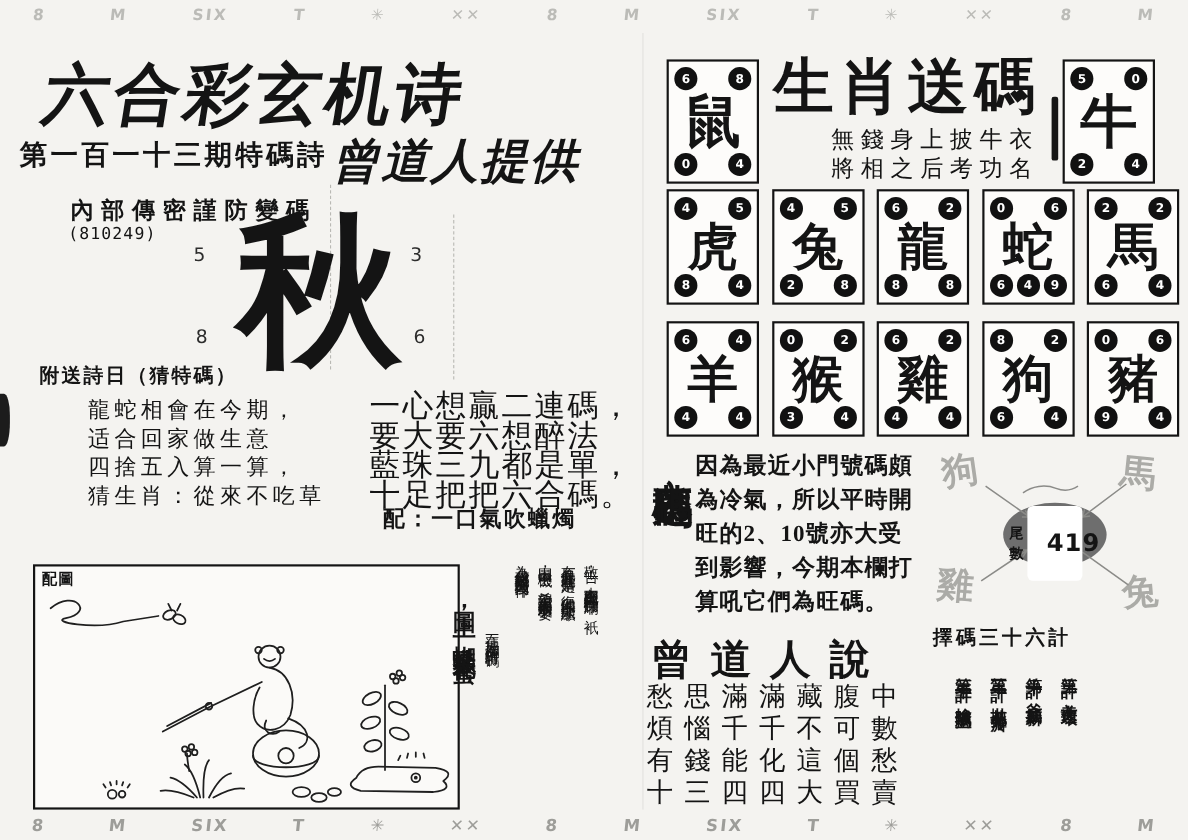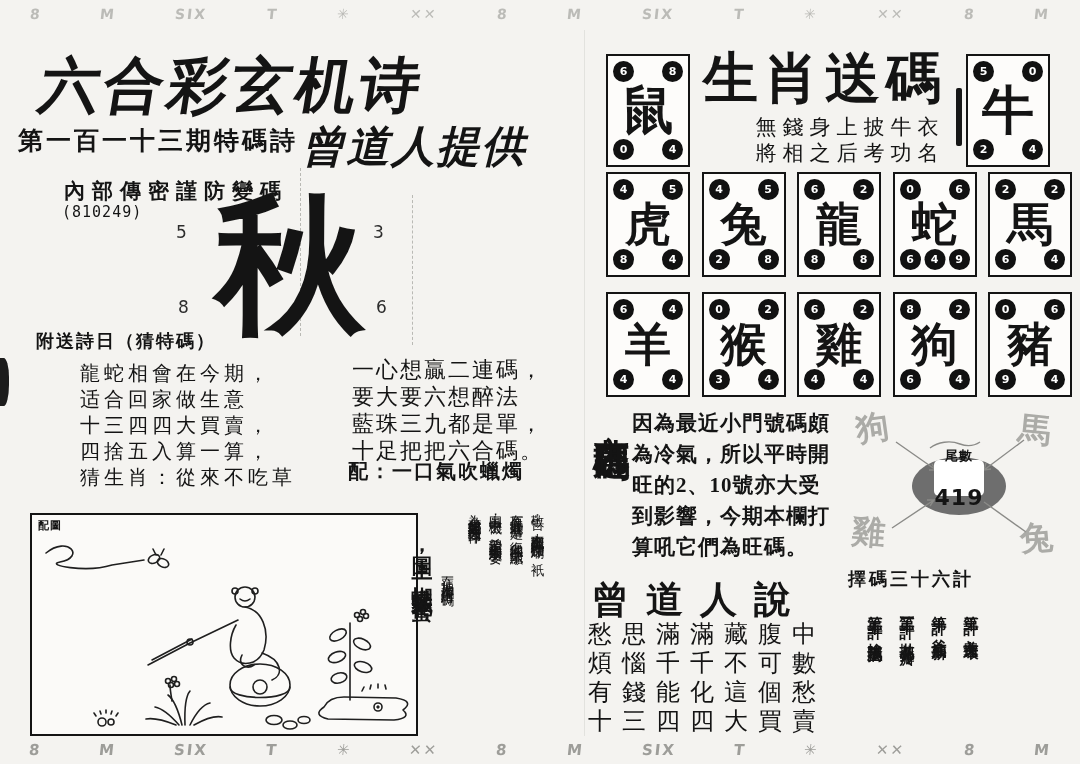--- a/index.html
+++ b/index.html
@@ -40,27 +40,27 @@
                font-family:"DejaVu Sans Mono",monospace; letter-spacing:1px; }
   .lp-big    { position:absolute; left:200px; top:186px; width:180px; height:160px;
                font-size:150px; line-height:160px; font-weight:bold; text-align:center; }
   .corner-num { position:absolute; font-family:"DejaVu Sans",sans-serif; font-size:17px; color:#2d2d2d; }
   #num-tl { left:176px; top:222px; } #num-tr { left:373px; top:222px; }
   #num-bl { left:178px; top:297px; } #num-br { left:376px; top:297px; }
 
   .lp-poemhead { position:absolute; left:36px; top:329px; font-size:18px; font-weight:bold; letter-spacing:2px; }
   .lp-poem-left { position:absolute; left:80px; top:360px; font-size:20px; letter-spacing:4px; }
   .lp-poem-left .pline { line-height:26px; }
-  .lp-poem-right { position:absolute; left:336px; top:356px; font-size:22px; letter-spacing:2px;margin-left:16px; }
+  .lp-poem-right { position:absolute; left:336px; top:356px; font-size:28px; letter-spacing:2px; }
   .lp-poem-right .pline { line-height:27px; }
   .lp-pei { position:absolute; left:348px; top:458px; font-size:20px; font-weight:bold; letter-spacing:2px; }
 
   .img-box { position:absolute; left:30px; top:513px; width:388px; height:223px;
              border:2px solid #141414; background:#fbfaf8; }
-  .img-label { position:absolute; left:6px; top:3px; font-size:11px; font-weight:bold; letter-spacing:1px; }
+  .img-label { position:absolute; left:6px; top:3px; font-size:14px; font-weight:bold; letter-spacing:1px; }
   .img-captions { position:absolute; left:408px; top:540px; height:210px;
                   writing-mode:vertical-rl; }
   .cap-small { font-size:13px; letter-spacing:2px; padding-top:26px; margin-left:2px; }
   .cap-large { font-size:21px; font-weight:bold; letter-spacing:3px; }
 
   .notice { position:absolute; left:462px; top:504px; height:242px; writing-mode:vertical-rl;
             font-size:13.5px; letter-spacing:1.5px; }
   .notice div { margin:0 3px; }
 
   
@@ -95,22 +95,22 @@
   .inner-text { position:absolute; left:632px; top:408px; width:206px;
                 font-size:21px; font-weight:600; line-height:31px; letter-spacing:1px; }
 
   .tail-fig { position:absolute; left:838px; top:400px; width:242px; height:172px; }
   .sketch { position:absolute; font-size:33px; color:#9a9a96; font-weight:bold;
             font-family:"DejaVu Serif",serif; opacity:.8; }
   .sketch:nth-of-type(1) { left:18px;  top:6px;  transform:rotate(-8deg); }
   .sketch:nth-of-type(2) { left:180px; top:8px;  transform:rotate(6deg); }
   .sketch:nth-of-type(3) { left:14px;  top:110px; transform:rotate(5deg); }
   .sketch:nth-of-type(4) { left:182px; top:116px; transform:rotate(-5deg); }
-  .tail-center { position:absolute; left:96px; top:60px; width:50px; height:36px; background:#fff;
-                 border-radius:5px; display:flex; flex-direction:column; align-items:center;
+  .tail-center { position:absolute; left:96px; top:60px; width:50px; height:68px; background:#fff;
+                 border-radius:5px; display:flex; flex-direction:row; align-items:center;
                  justify-content:center; z-index:2;gap:20px; }
   .tail-label { font-size:13px; font-weight:bold; letter-spacing:1px; }
   .tail-number { font-size:22px; font-family:"DejaVu Sans",sans-serif; font-weight:bold; letter-spacing:1px; }
 
   .zeng-title { position:absolute; left:592px; top:575px; font-size:37px; font-weight:900;
                 letter-spacing:17px; font-family:"DejaVu Serif",serif; white-space:nowrap; }
   .zeng-lines { position:absolute; left:588px; top:620px; font-size:24px; letter-spacing:10px; }
   .zeng-lines .pline { line-height:29px; }
 
   .plan-title { position:absolute; left:848px; top:567px; font-family:Liberation Mono, monospace;
@@ -180,21 +180,20 @@
     <div id="num-tl" class="corner-num">5</div>
     <div id="num-tr" class="corner-num">3</div>
     <div id="num-bl" class="corner-num">8</div>
     <div id="num-br" class="corner-num">6</div>
 
     <div class="lp-poemhead">附送詩日（猜特碼）</div>
     <div class="lp-poem-left">
 
     <div class="pline">龍蛇相會在今期，</div>
         <div class="pline">适合回家做生意</div>
-        <div class="pline">十三四四大買賣，</div>
         <div class="pline">四捨五入算一算，</div>
         <div class="pline">猜生肖：從來不吃草</div>
       </div>
     <div class="lp-poem-right">
 
     <div class="pline">一心想贏二連碼，</div>
         <div class="pline">要大要六想醉法</div>
         <div class="pline">藍珠三九都是單，</div>
         <div class="pline">十足把把六合碼。</div>
       </div>

